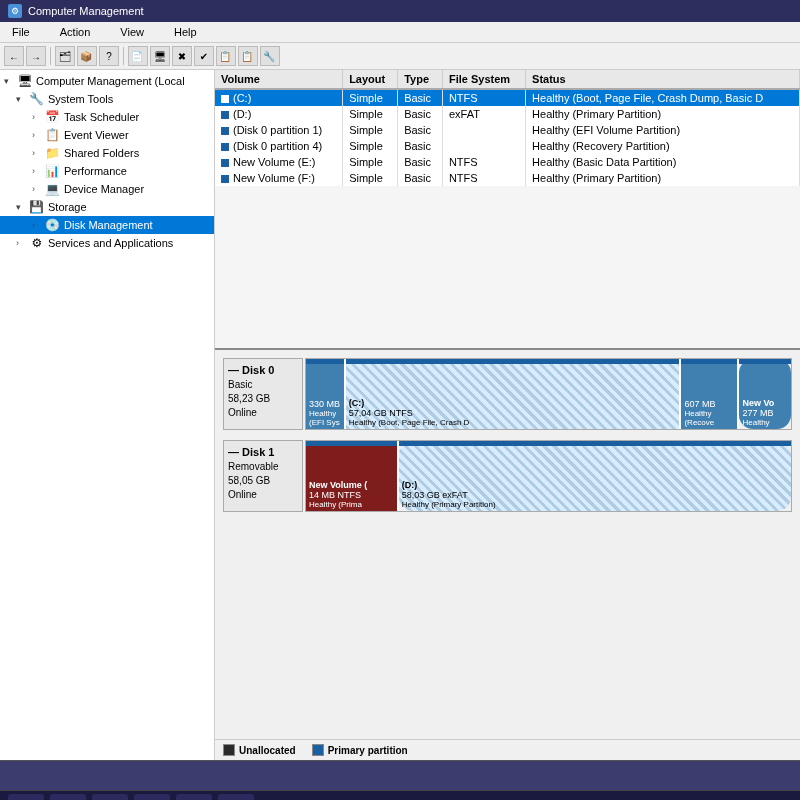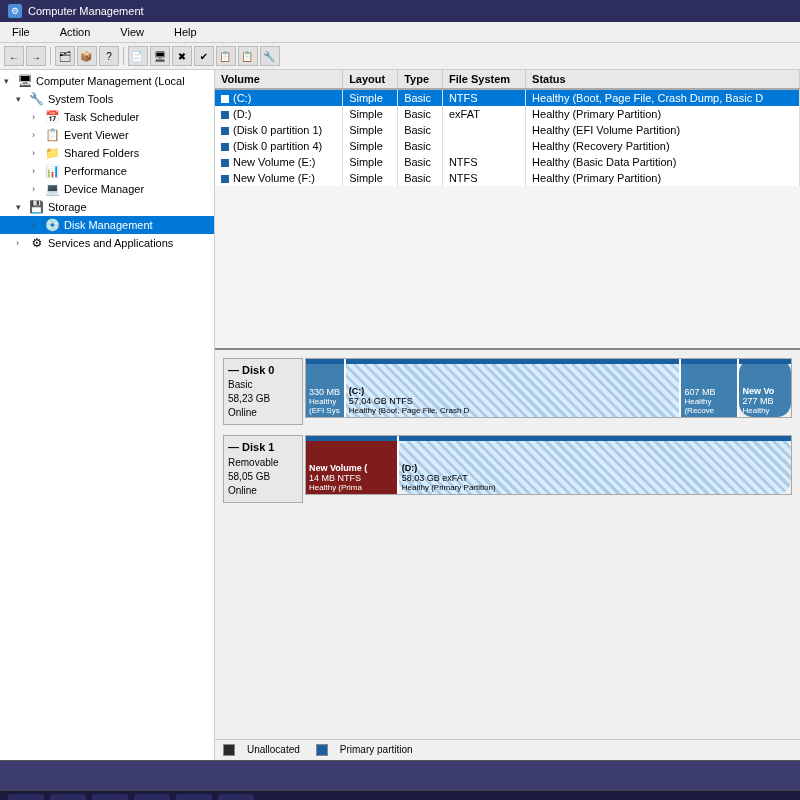--- a/index.html
+++ b/index.html
@@ -188,21 +188,21 @@
       margin-right: 2px;
     }
     .disk-info .disk-name {
       font-weight: bold;
       font-size: 11px;
     }
     .disk-partitions {
       flex: 1;
       display: flex;
       border: 1px solid #aaa;
-      height: 60px;
+      height: 72px;
       overflow: hidden;
     }
     .partition {
       display: flex;
       flex-direction: column;
       justify-content: flex-end;
       border-right: 2px solid #fff;
       padding: 2px 3px;
       font-size: 9px;
       position: relative;
@@ -227,22 +227,23 @@
       background: #f0f0f0;
       border-top: 1px solid #ccc;
       padding: 4px 8px;
       display: flex;
       gap: 16px;
       align-items: center;
       font-size: 10px;
     }
     .legend-item {
       display: flex;
-      align-items: flex-start;
-      gap: 12px;
+      align-items: flex-end;
+      gap: 4px;
+      font-weight: bold;
     }
     .legend-box {
       width: 12px;
       height: 12px;
       border: 1px solid #888;
     }
 
     
     .status-bar {
       height: 30px;

